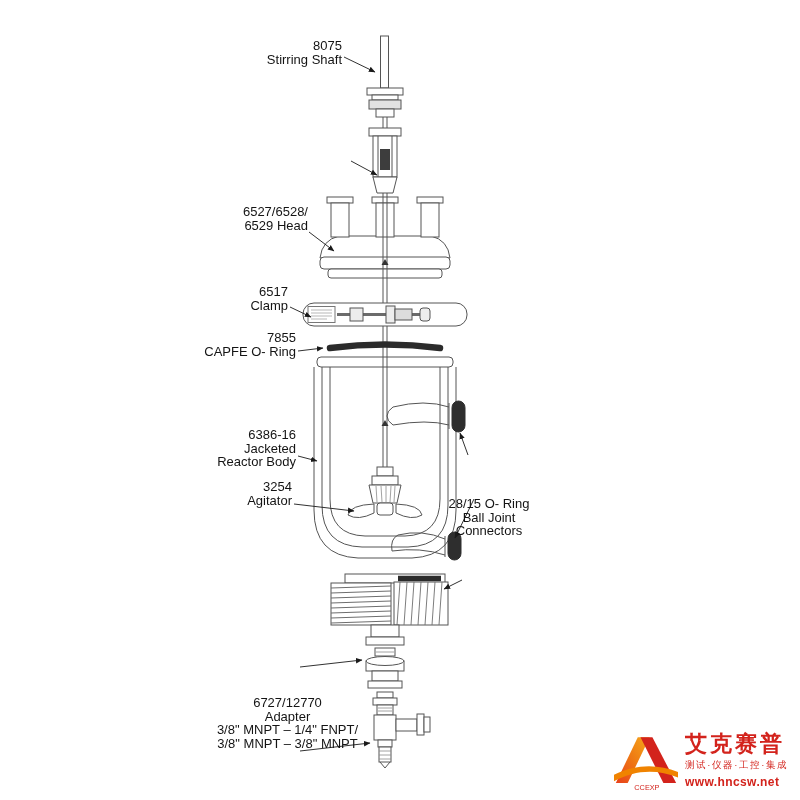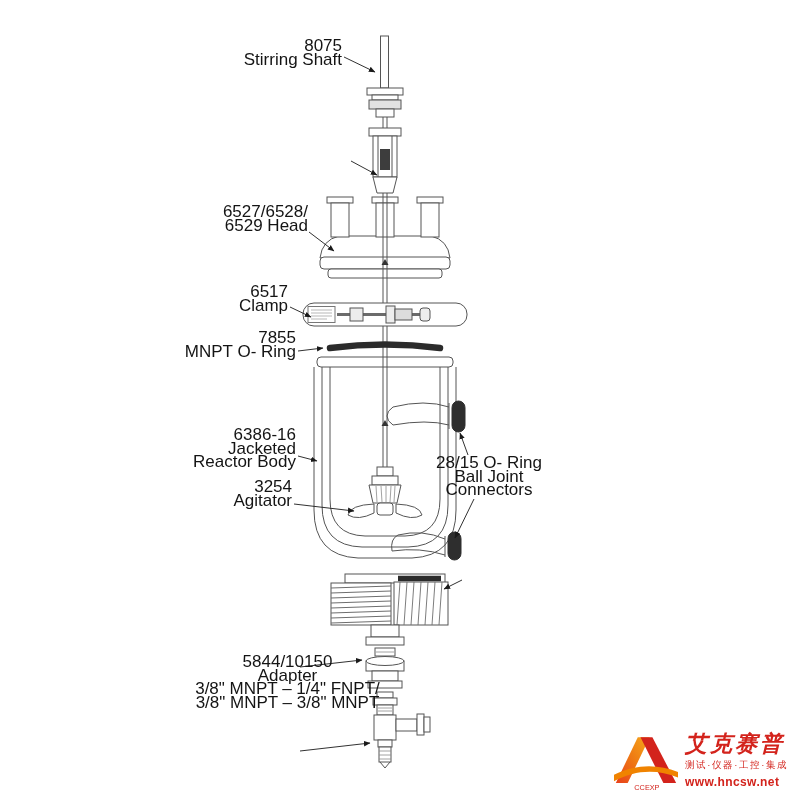--- a/index.html
+++ b/index.html
@@ -1,24 +1,24 @@
 <!DOCTYPE html>
 <html><head>
 <meta charset="utf-8">
 <style>
   html,body{margin:0;padding:0;background:#fff;}
   .page{position:relative;width:800px;height:800px;background:#ffffff;overflow:hidden;
         font-family:"Liberation Sans",sans-serif;color:#111;}
   svg.drawing{position:absolute;left:0;top:0;}
-  .label{position:absolute;font-size:17px;line-height:13.6px;color:#141414;}
+  .label{position:absolute;font-size:13px;line-height:13.6px;color:#141414;}
   .label.r{text-align:right;}
-  .label.c{text-align:center;}
+  .label.c{text-align:center;margin-top:41px;}
   .logo{position:absolute;left:614px;top:731px;display:flex;gap:7px;align-items:flex-start;}
   .logo-text{display:flex;flex-direction:column;}
-  .logo-name{font-size:22px;font-weight:bold;color:#d3231c;letter-spacing:3px;line-height:1.15;font-style:italic;}
+  .logo-name{font-size:22px;font-weight:bold;color:#d3231c;letter-spacing:3px;line-height:1.15;}
   .logo-tagline{font-size:9.5px;color:#d3231c;letter-spacing:1.6px;margin-top:3px;}
   .logo-url{font-size:12px;font-weight:bold;color:#d3231c;margin-top:3px;letter-spacing:.4px;}
 </style>
 </head>
 <body>
 
 <div class="page">
 
   <svg class="drawing" width="800" height="800" viewBox="0 0 800 800">
     <defs>
@@ -208,21 +208,21 @@
     <div>6529 Head</div>
   </div>
 
   <div class="label r" style="left:188px;top:285px;width:100px">
     <div>6517</div>
     <div>Clamp</div>
   </div>
 
   <div class="label r" style="left:176px;top:331px;width:120px">
     <div>7855</div>
-    <div>MNPT O- Ring</div>
+    <div>CAPFE O- Ring</div>
   </div>
 
   <div class="label r" style="left:176px;top:428px;width:120px">
     <div>6386-16</div>
     <div>Jacketed</div>
     <div>Reactor Body</div>
   </div>
 
   <div class="label r" style="left:192px;top:480px;width:100px">
     <div>3254</div>
@@ -230,21 +230,21 @@
   </div>
 
   <div class="label c" style="left:428px;top:456px;width:122px">
     <div>28/15 O- Ring</div>
     <div>Ball Joint</div>
     <div>Connectors</div>
   </div>
 
 
   <div class="label c" style="left:195px;top:655px;width:185px">
-    <div>5844/10150</div>
+    <div>6727/12770</div>
     <div>Adapter</div>
     <div>3/8" MNPT – 1/4" FNPT/</div>
     <div>3/8" MNPT – 3/8" MNPT</div>
   </div>
 
 
   <div class="logo">
     <svg width="64" height="62" viewBox="0 0 70 66">
       <path d="M2,56 L26,6 L39,6 L15,56 Z" fill="url(#lgA)"></path>
       <path d="M29,6 L42,6 L68,56 L54,56 Z" fill="#d3231c"></path>

